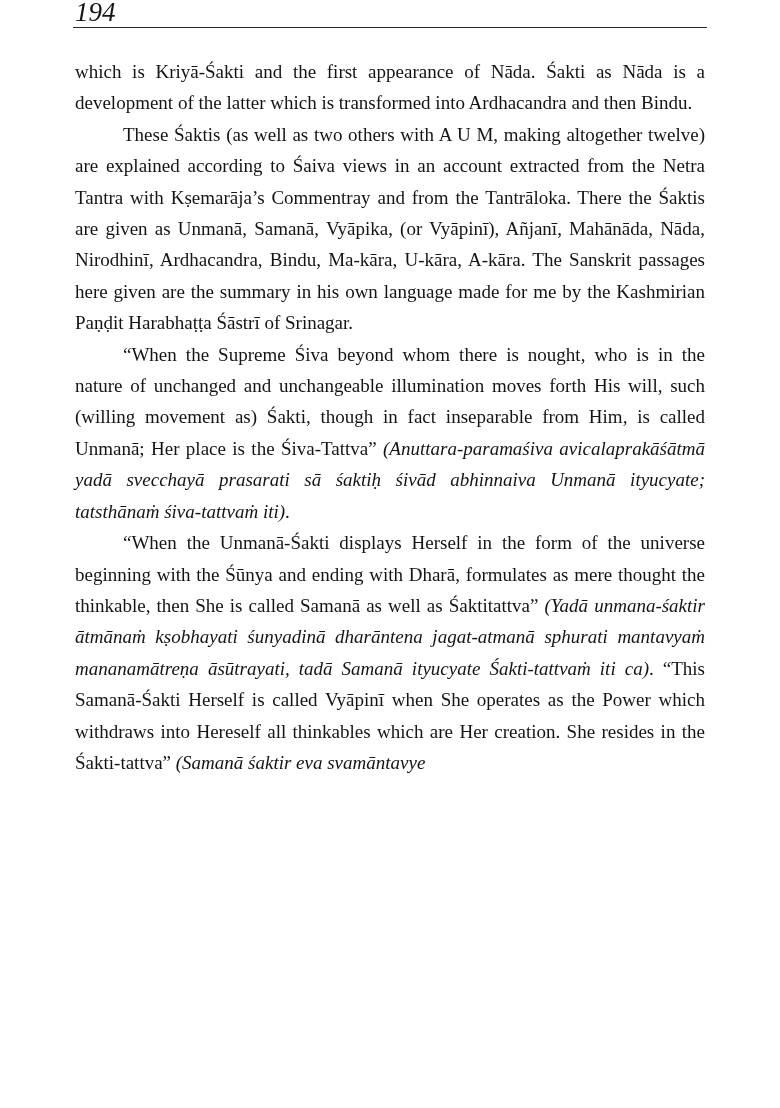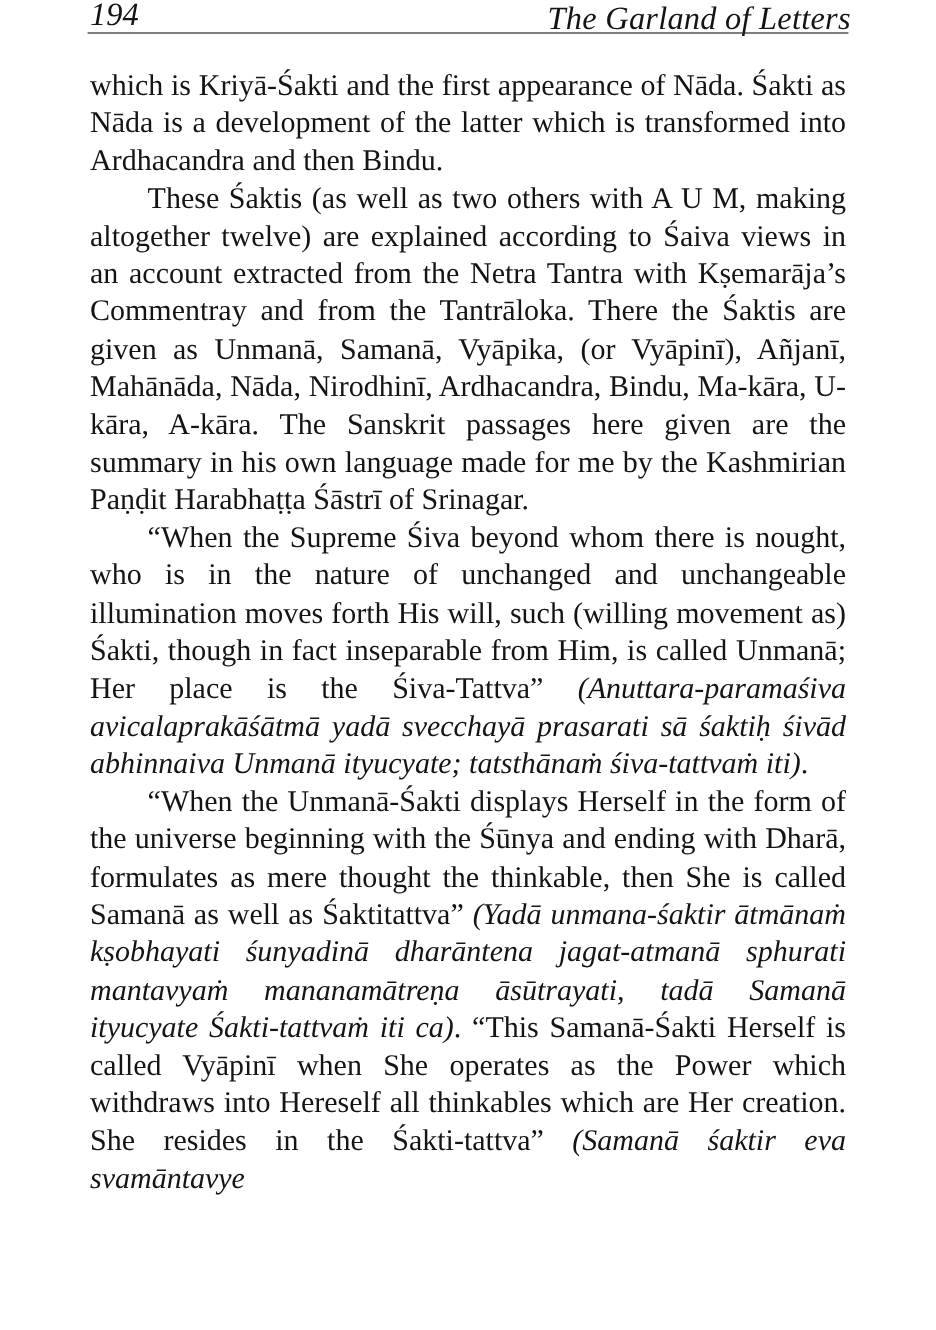--- a/index.html
+++ b/index.html
@@ -46,21 +46,21 @@
     top: 27px;
     width: 634px;
     height: 0;
     border-top: 1.5px solid #2a2a2a;
   }
   .body-text {
     position: absolute;
     left: 0;
     top: 56px;
     width: 630px;
-    font-size: 25px;
+    font-size: 19px;
     line-height: 31.4px;
     text-align: justify;
     hyphens: none;
   }
   .body-text p {
     margin: 0;
   }
   .body-text p.first {
     text-indent: 0;
   }
@@ -72,21 +72,20 @@
   .body-text .it {
     font-style: italic;
   }
 </style>
 </head>
 <body>
 
 <div class="page">
   <div class="running-head">
     <span class="folio">194</span>
-    <span class="book-title">The Garland of Letters</span>
   </div>
   <div class="rule"></div>
 
   <div class="body-text">
     <p class="first">
       <span>which is Kriyā-Śakti and the first appearance of Nāda. Śakti as Nāda is a development of the latter which is transformed into Ardhacandra and then Bindu.</span>
     </p>
     <p class="indent">
       <span>These Śaktis (as well as two others with A U M, making altogether twelve) are explained according to Śaiva views in an account extracted from the Netra Tantra with Kṣemarāja’s Commentray and from the Tantrāloka. There the Śaktis are given as Unmanā, Samanā, Vyāpika, (or Vyāpinī), Añjanī, Mahānāda, Nāda, Nirodhinī, Ardhacandra, Bindu, Ma-kāra, U-kāra, A-kāra. The Sanskrit passages here given are the summary in his own language made for me by the Kashmirian Paṇḍit Harabhaṭṭa Śāstrī of Srinagar.</span>
     </p>

